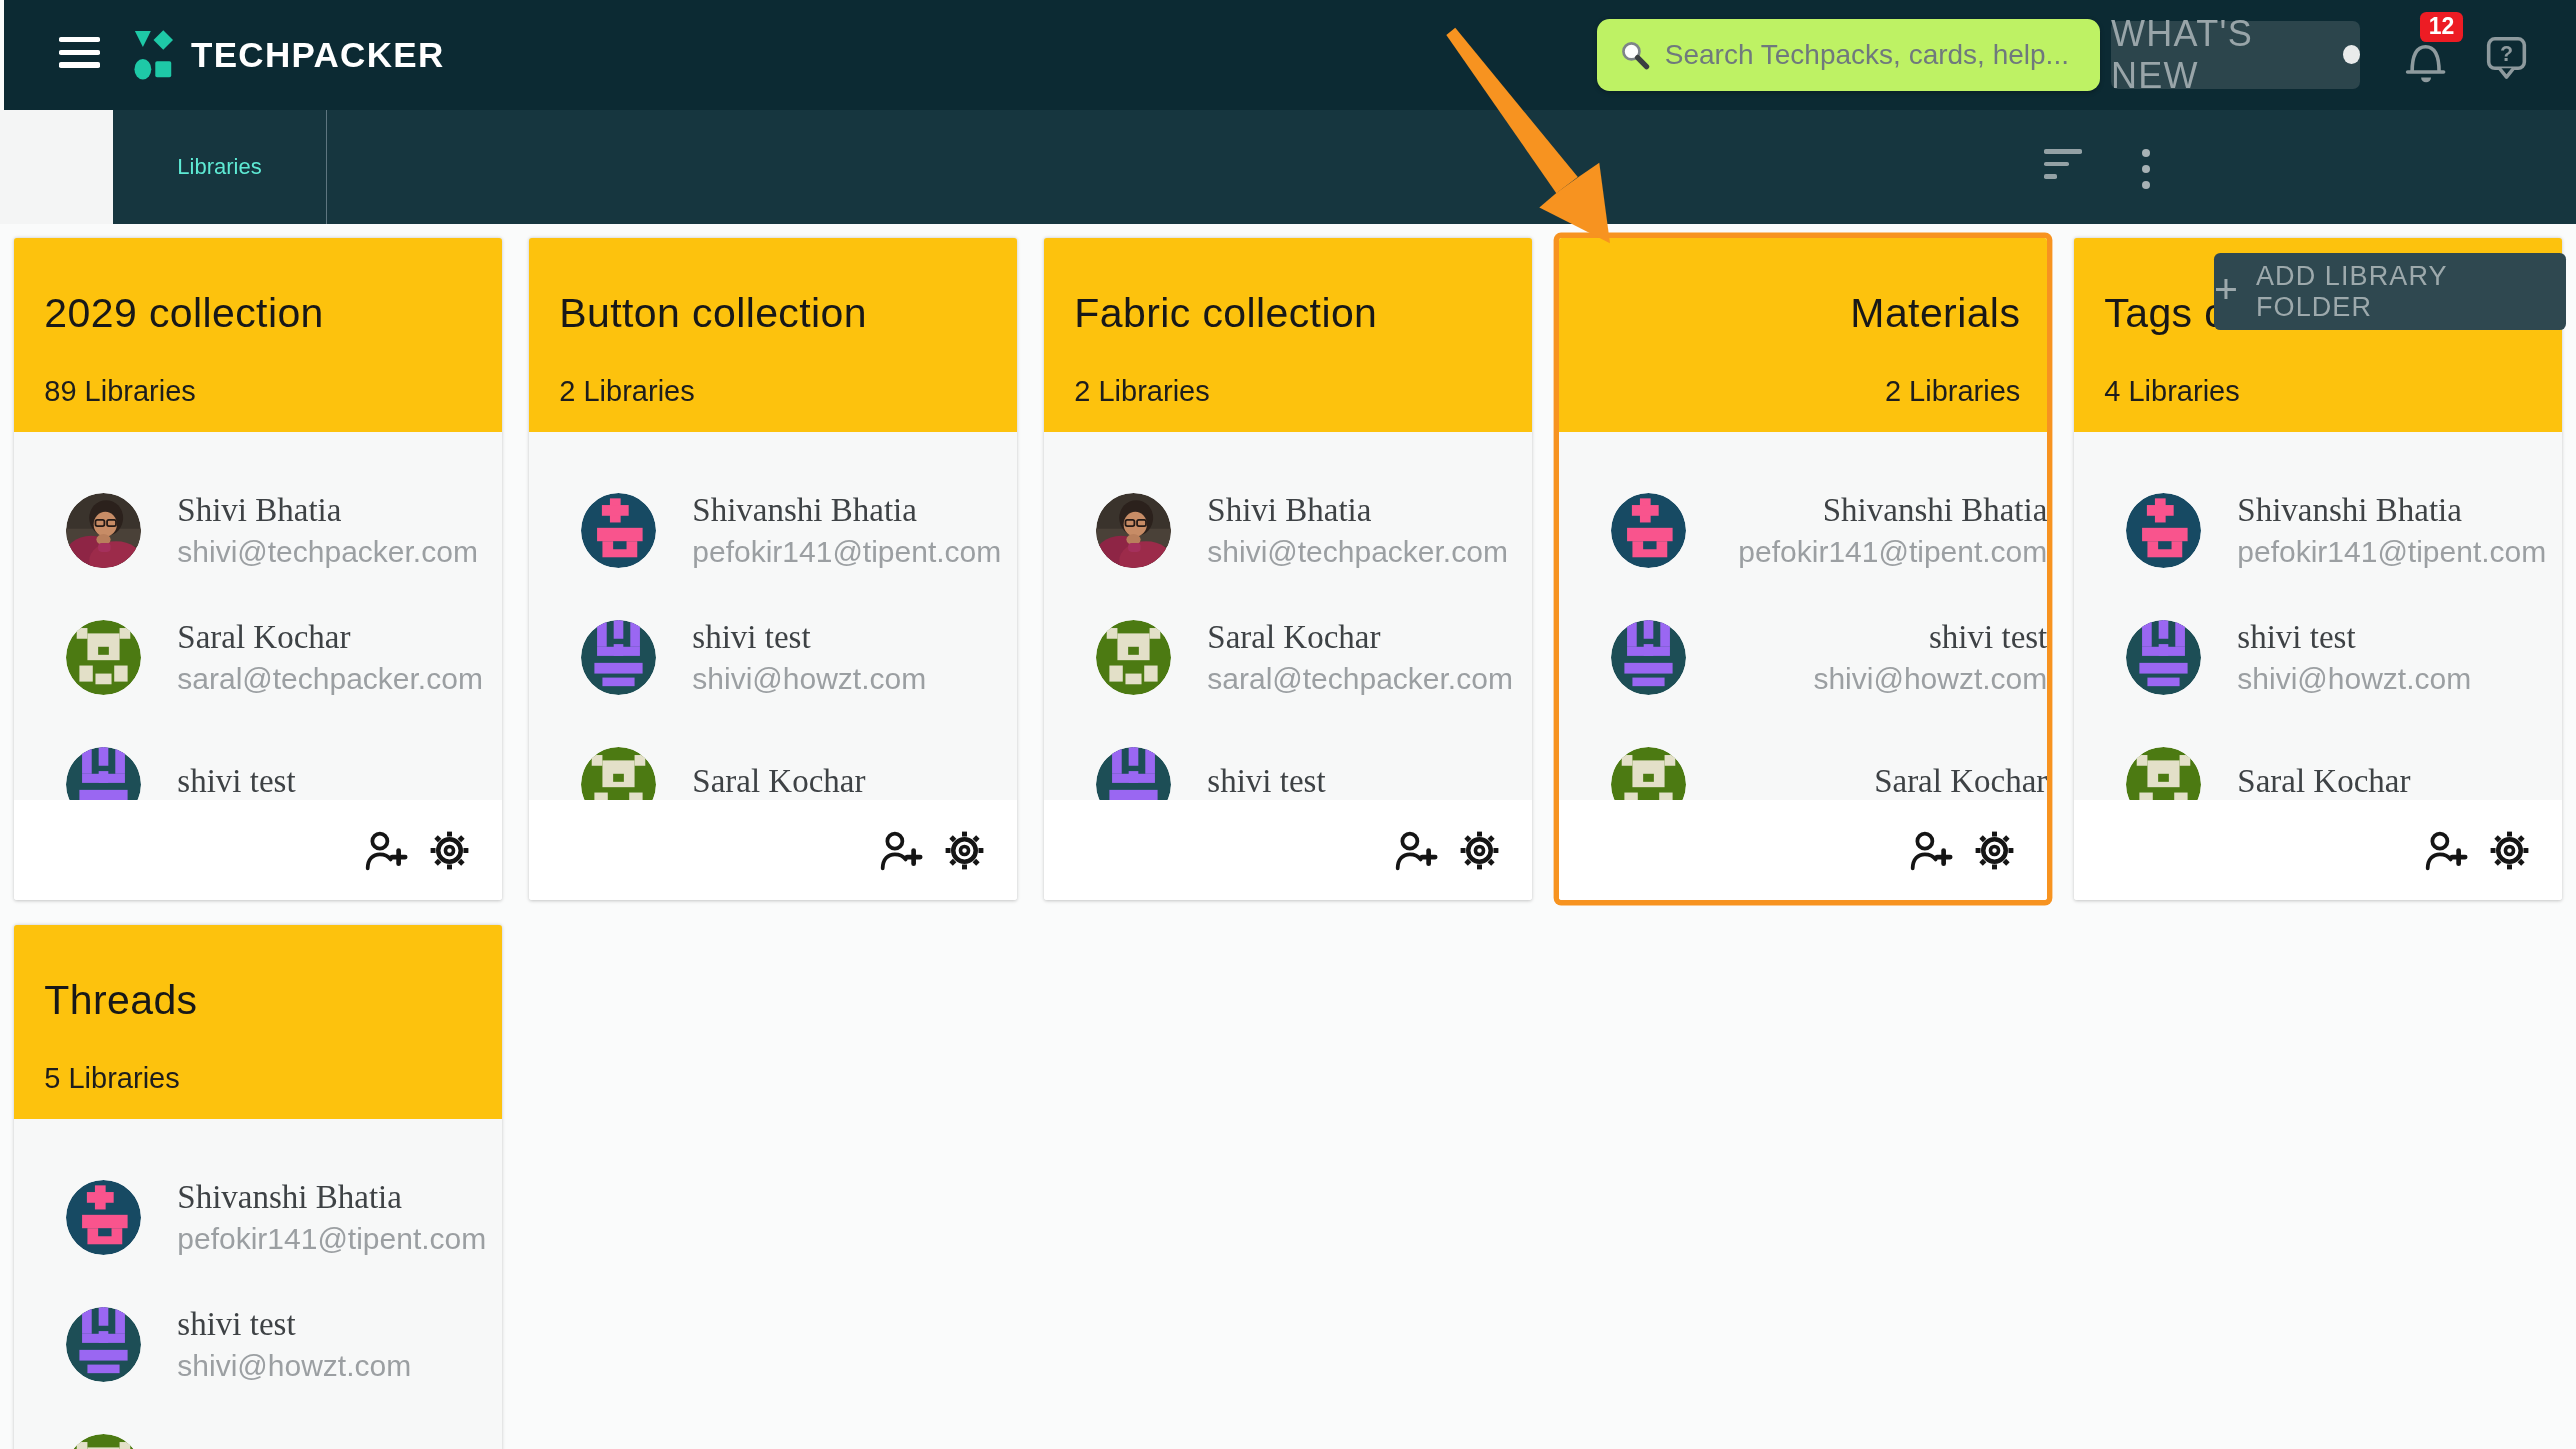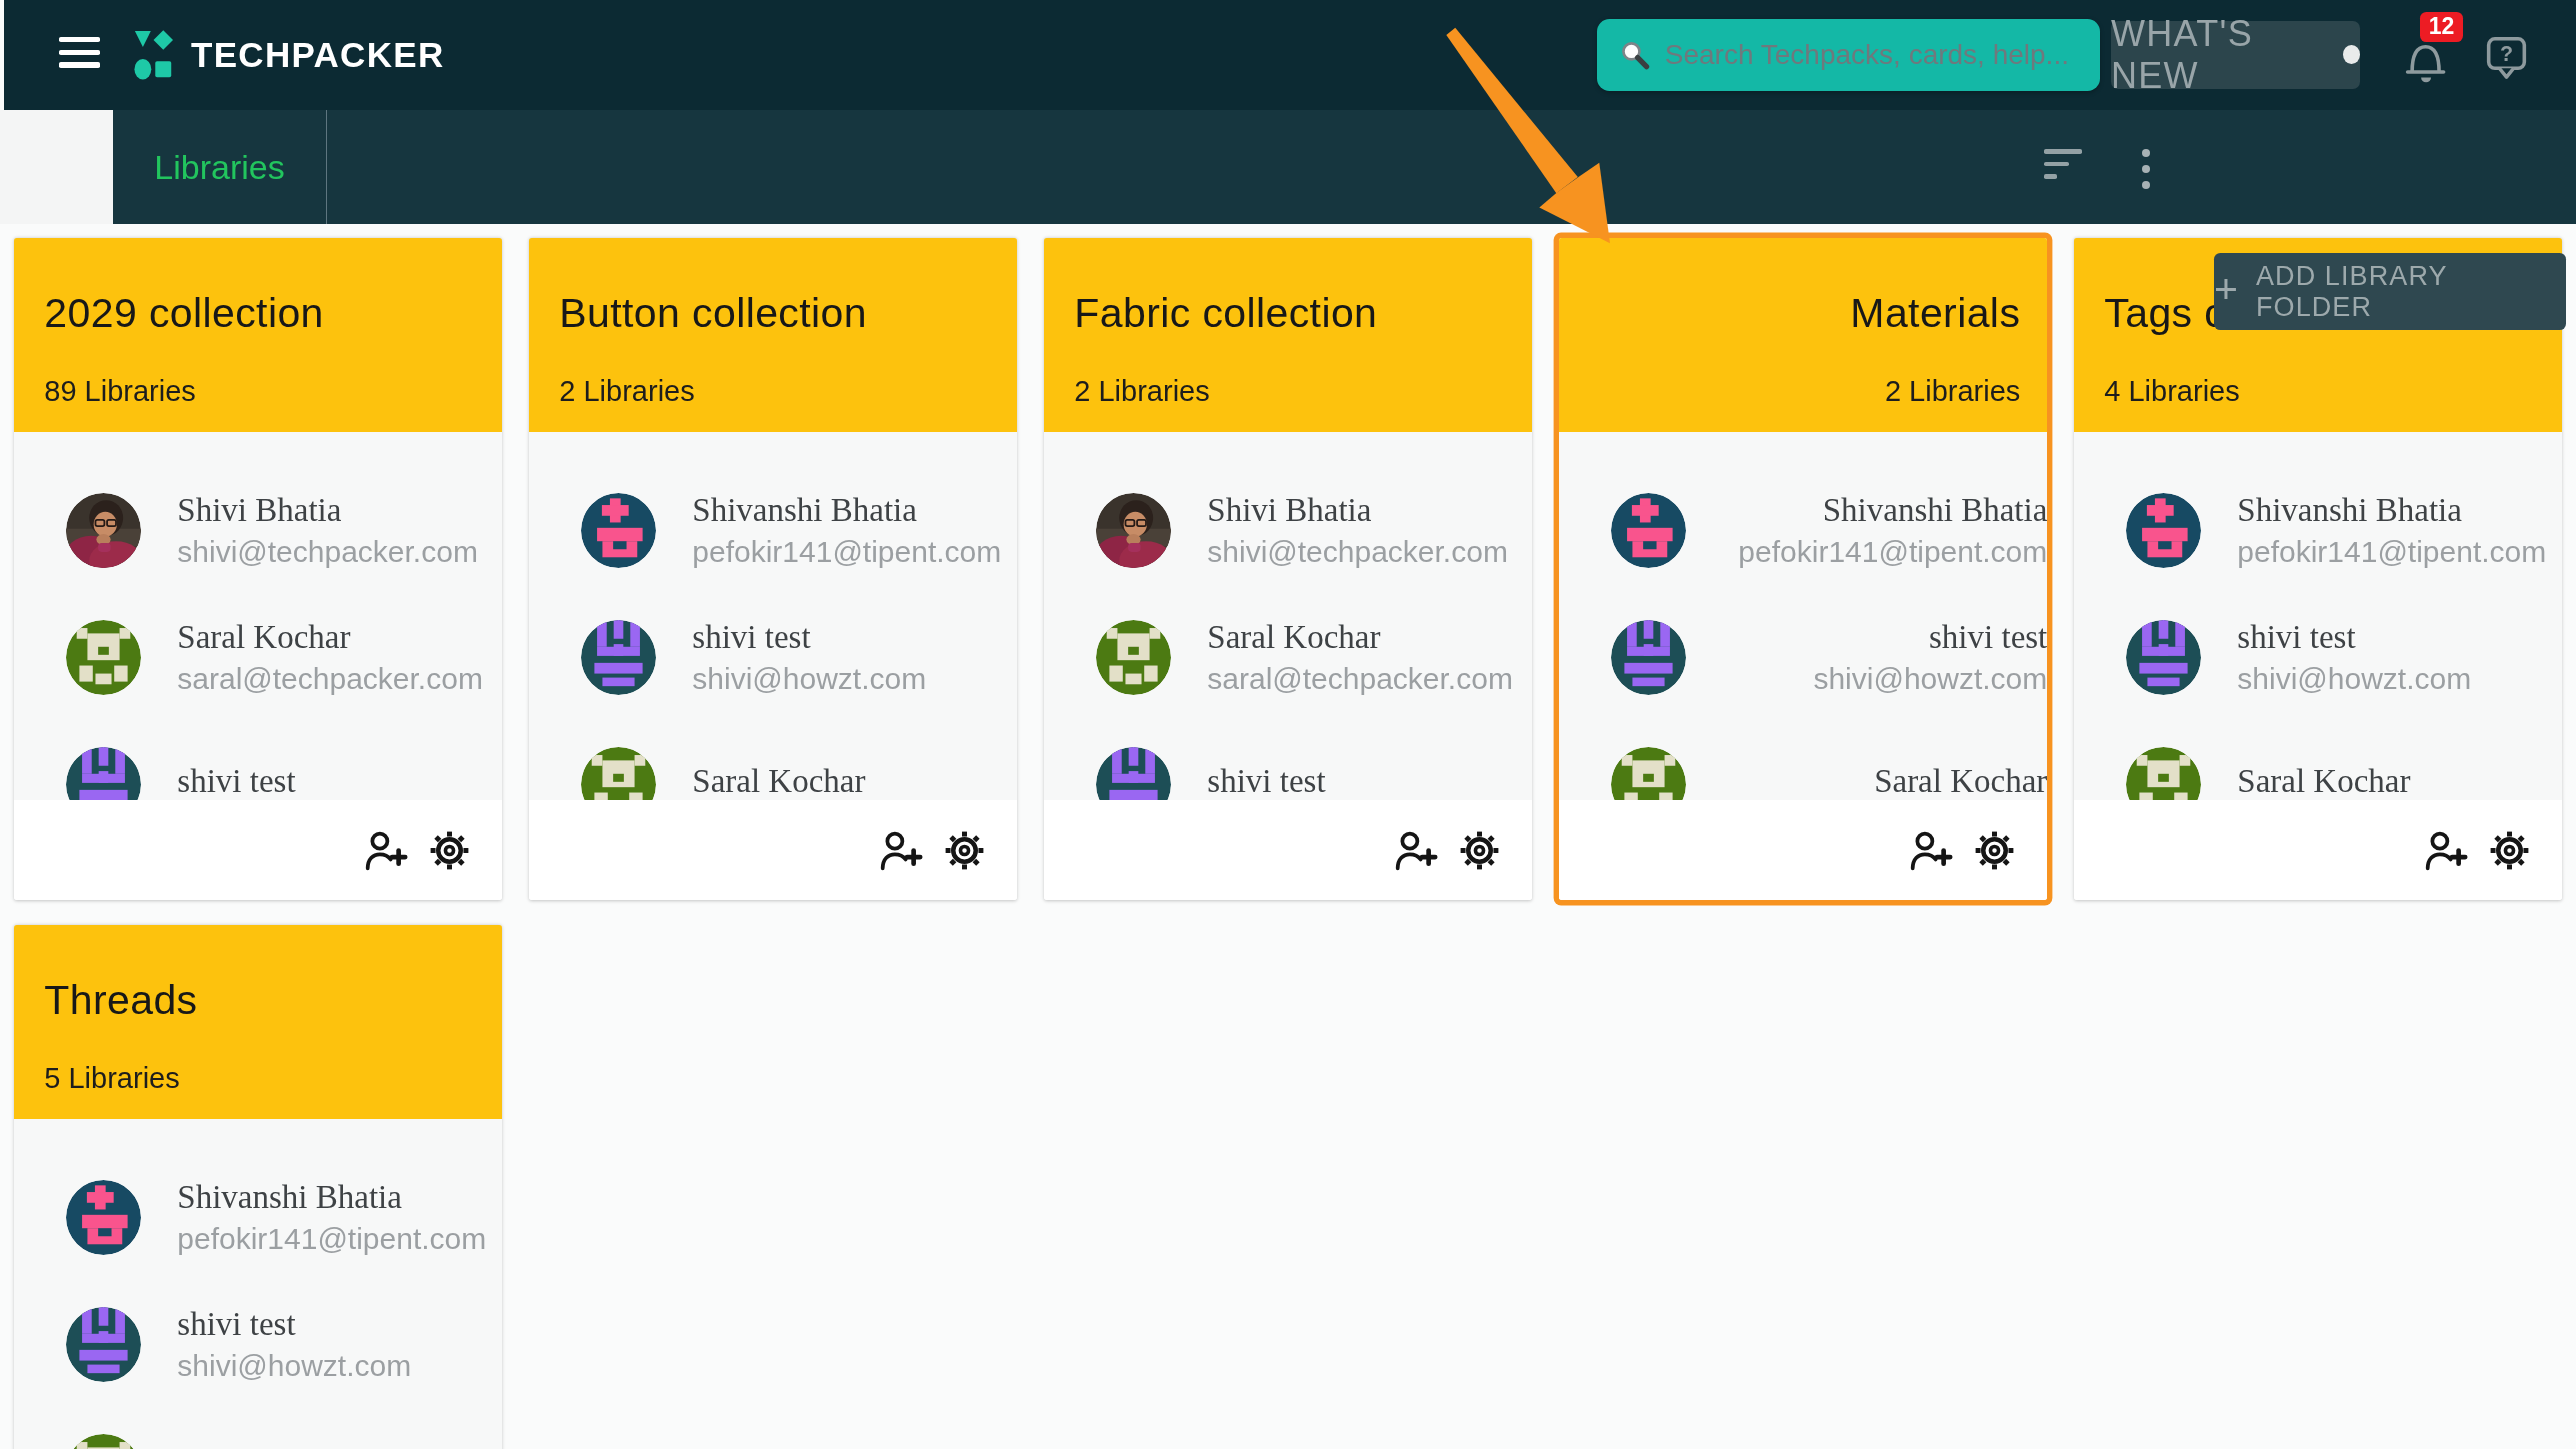--- a/index.html
+++ b/index.html
@@ -6,41 +6,41 @@
   html,body { width:2576px; height:1449px; overflow:hidden; background:#FAFBFB;
               font-family:"Liberation Sans", sans-serif; position:relative; }
 
   
   .topbar { position:absolute; top:0; left:4px; width:2576px; height:110px; background:#0C2A33; z-index:10; }
   .hamburger { position:absolute; left:55px; top:37px; width:41px; height:36px; cursor:pointer; }
   .hamburger div { width:41px; height:5.4px; background:#fff; border-radius:1.8px; margin-bottom:7.2px; }
   .brand { position:absolute; left:130px; top:0; height:110px; display:flex; align-items:center; gap:18px; }
   .brand-text { color:#fff; font-size:35px; font-weight:700; letter-spacing:1.3px; }
   .searchbox { position:absolute; left:1593px; top:19px; width:503px; height:72px;
-               background:#14b8a6; border-radius:12.5px; display:flex; align-items:center; padding:0 21.5px;
+               background:#bef264; border-radius:12.5px; display:flex; align-items:center; padding:0 21.5px;
                box-shadow:0 1.8px 4.5px rgba(0,0,0,.25); }
   .searchbox input { flex:1; border:none; outline:none; background:transparent; font-size:28px;
                      color:#455054; margin-left:14.3px; font-family:"Liberation Sans", sans-serif; }
   .searchbox input::placeholder { color:#6F797D; opacity:1; }
   .whatsnew { position:absolute; left:2107px; top:20.6px; width:249px; height:68px; background:#2C454C;
               border-radius:7.2px; display:flex; align-items:center; justify-content:center; gap:19.7px; cursor:pointer; }
   .whatsnew-label { color:#99A5A9; font-size:36px; letter-spacing:1.3px; font-weight:500; }
   .whatsnew-dot { width:19.7px; height:19.7px; border-radius:50%; background:#E9EBEB; }
   .bell-wrap { position:absolute; left:2399px; top:36px; width:63px; height:54px; cursor:pointer; }
   .badge { position:absolute; left:2416px; top:11.6px; min-width:43px; height:30px; background:#ED1C24;
            border-radius:6.3px; color:#fff; font-size:23px; font-weight:700; display:flex; align-items:center;
            justify-content:center; padding:0 7.2px; z-index:11; }
   .help-wrap { position:absolute; left:2482px; top:36px; width:41px; height:54px; cursor:pointer; }
 
   
   .tabbar { position:absolute; top:110px; left:0; width:2576px; height:114px; background:#16363F; z-index:9; }
   .tab-left-box { position:absolute; left:0; top:0; width:113px; height:114px; background:#F4F5F5; }
   .tab-libraries { position:absolute; left:113px; top:0; width:214px; height:114px; display:flex;
                    align-items:center; justify-content:center; border-right:1.8px solid #5E7680; cursor:pointer; }
-  .tab-libraries span { color:#22c55e; font-size:34px;text-align:right; }
+  .tab-libraries span { color:#5eead4; font-size:22px;text-align:right; }
   .sort-icon { position:absolute; left:2044px; top:39px; cursor:pointer; }
   .sort-icon div { height:4.5px; background:#93A1A5; border-radius:1.8px; margin-bottom:8px; }
   .kebab { position:absolute; left:2142px; top:39px; width:10.7px; cursor:pointer; }
   .kebab div { width:8px; height:8px; border-radius:50%; background:#A7B2B5; margin-bottom:8px; }
   .add-folder-btn { position:absolute; left:2214px; top:143px; width:352px; height:77px; background:#2F4850;
                     border-radius:6.3px; display:flex; align-items:center; justify-content:center; gap:18px; cursor:pointer; }
   .add-folder-btn .plus { color:#9DA9AC; font-size:41px; font-weight:300; line-height:1; margin-top:-3.6px; }
   .add-folder-btn .lbl { color:#9DA9AC; font-size:27px; letter-spacing:1.1px; }
 
   

